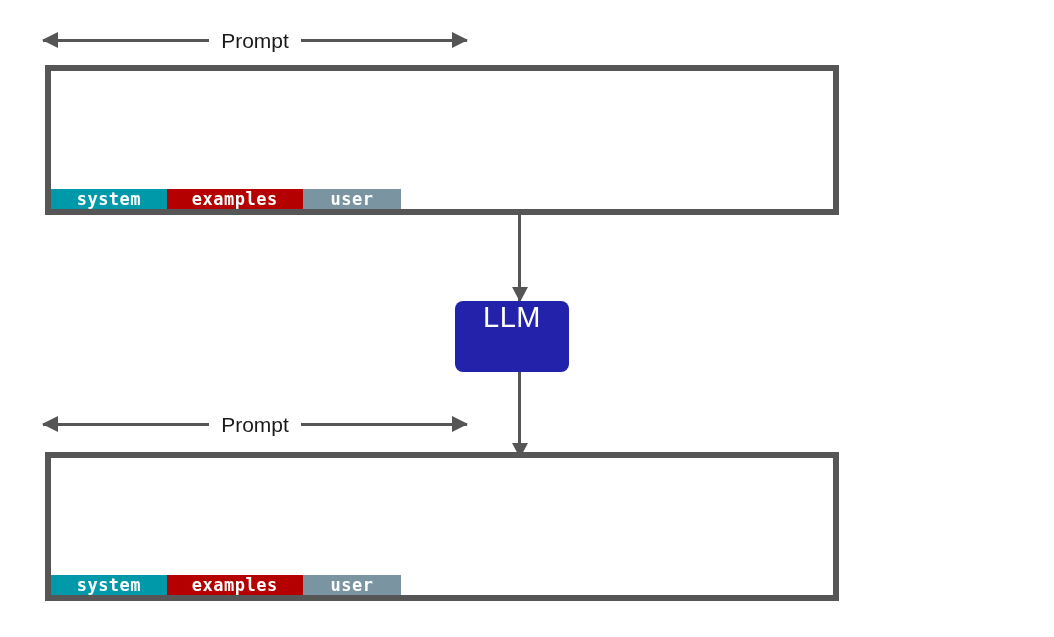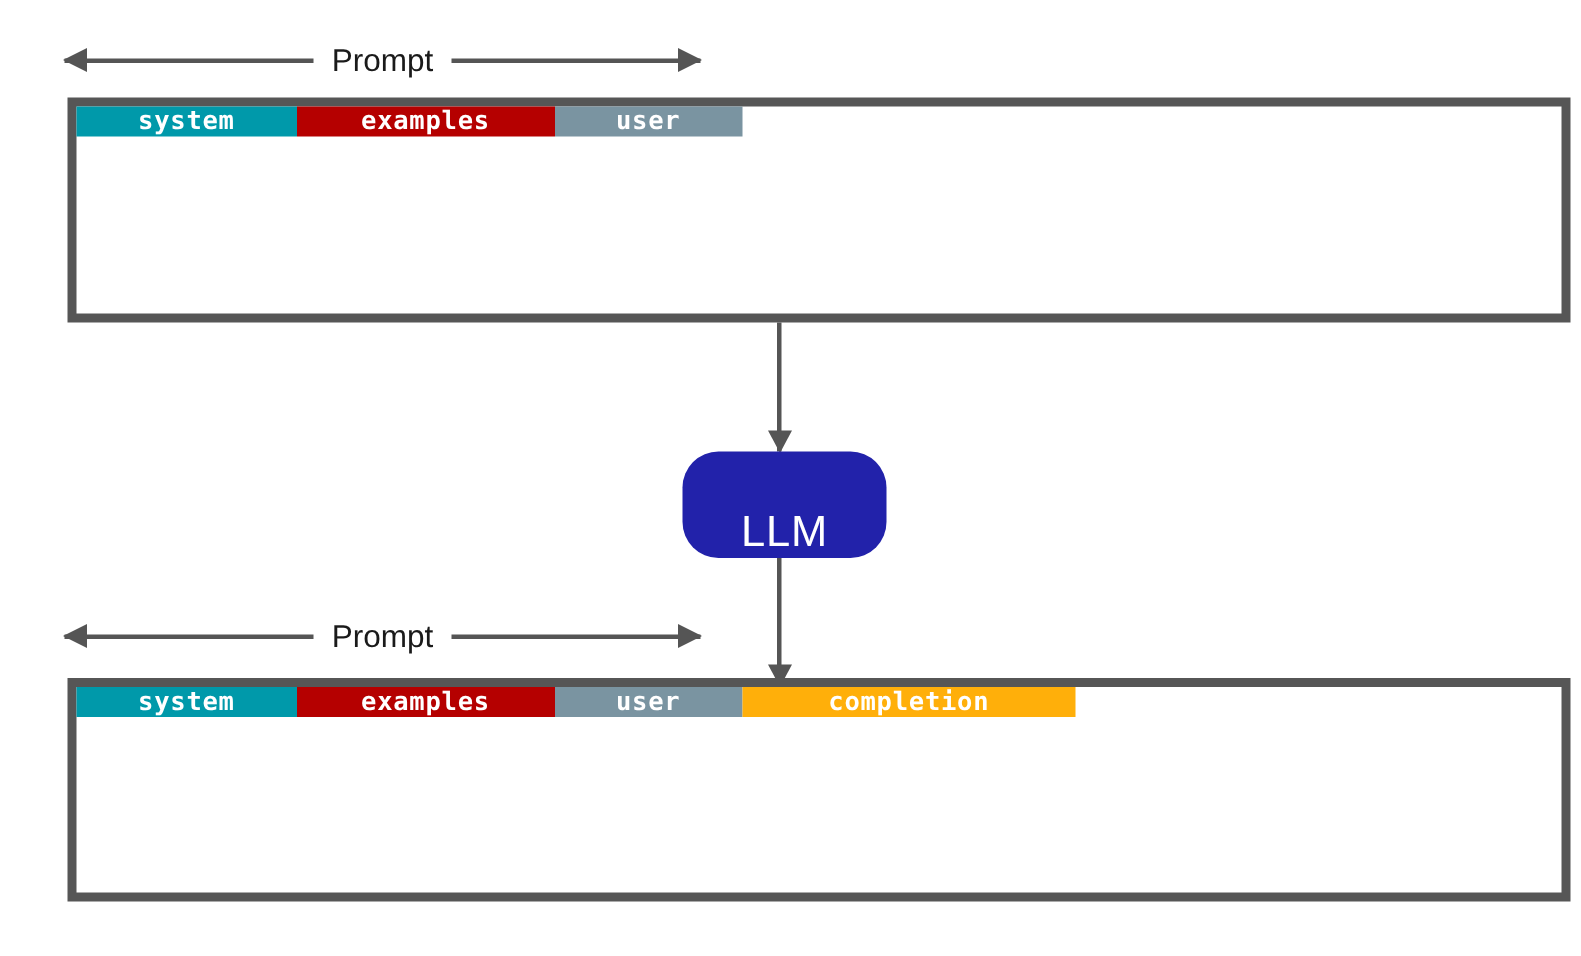--- a/index.html
+++ b/index.html
@@ -69,26 +69,26 @@
     line-height: 1;
     white-space: nowrap;
     font-family: "Liberation Sans", sans-serif;
     text-align: right;
   }
 
   
   .context-bar {
     position: absolute;
     left: 45px;
-    width: 1002px;
+    width: 794px;
     border: 6px solid #565656;
     background: #ffffff;
     box-sizing: border-box;
     display: flex;
-    align-items: flex-start;
+    align-items: flex-end;
   }
   .context-bar.top    { top: 65px;  height: 150px; }
   .context-bar.bottom { top: 452px; height: 149px; }
 
   .segment {
     display: flex;
     align-items: center;
     justify-content: center;
     box-sizing: border-box;
     color: #ffffff;
@@ -98,25 +98,25 @@
     letter-spacing: 0.5px;
     white-space: nowrap;
   }
   .segment.empty { color: transparent; }
 
   
   .llm-node {
     position: absolute;
     left: 455px;
     top: 301px;
-    width: 136px;
+    width: 114px;
     height: 71px;
-    border-radius: 24px;
+    border-radius: 8px;
     display: flex;
-    align-items: flex-end;
+    align-items: flex-start;
     justify-content: center;
     color: #ffffff;
     font-size: 29px;
     font-family: "Liberation Sans", sans-serif;
     letter-spacing: 0.5px;
   }
 
   
   .v-arrow {
     position: absolute;
@@ -167,17 +167,16 @@
   <div class="prompt-row bottom">
     <span class="arrow-seg left" style="background: rgb(85, 85, 85);"></span>
     <span class="prompt-label" style="color: rgb(26, 26, 26);">Prompt</span>
     <span class="arrow-seg right" style="background: rgb(85, 85, 85);"></span>
   </div>
 
   <div class="context-bar bottom" id="bar-bottom" style="border-color: rgb(86, 86, 86);">
       <div class="segment" style="width: 14.8%; background: rgb(0, 153, 170);">system</div>
       <div class="segment" style="width: 17.4%; background: rgb(181, 0, 0);">examples</div>
       <div class="segment" style="width: 12.6%; background: rgb(122, 148, 161);">user</div>
-      <div class="segment" style="width: 22.5%; background: rgb(255, 175, 10);">completion</div>
       <div class="segment empty" style="width: 32.7%; background: rgb(255, 255, 255);"></div>
     </div>
 
 </div>
 
 </body></html>

